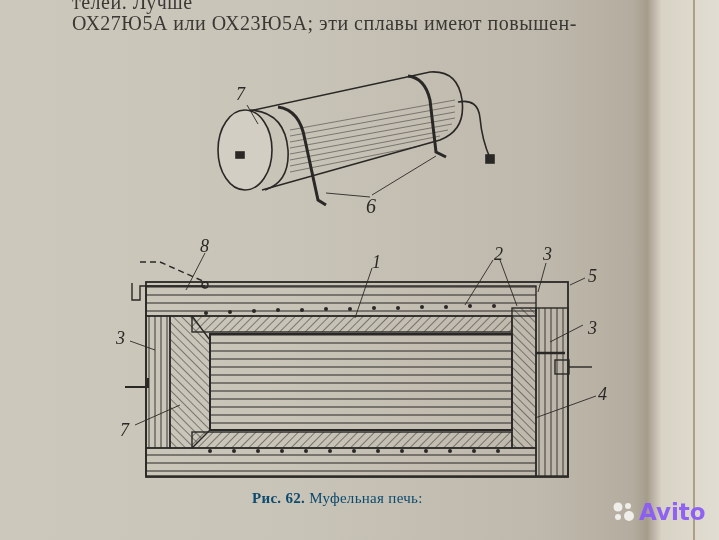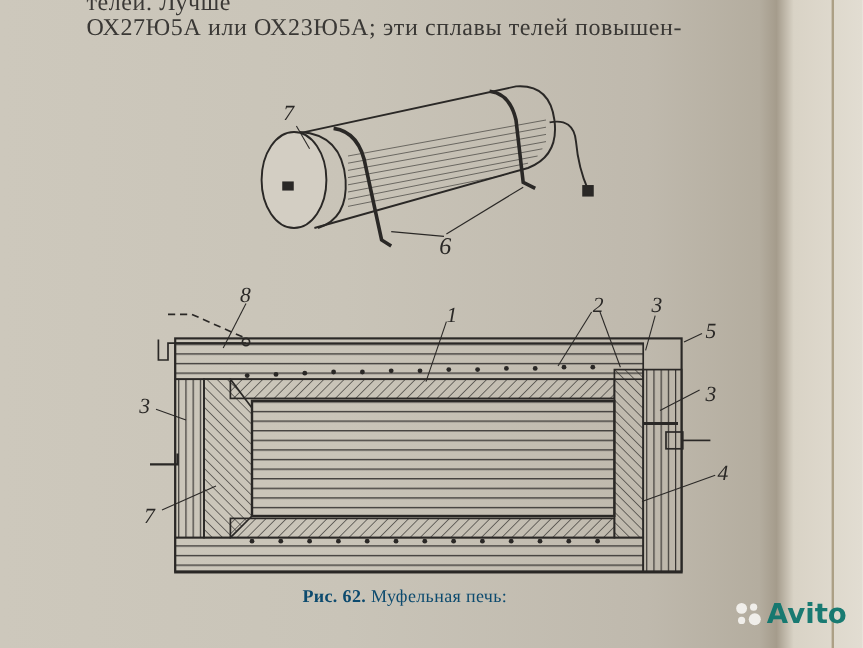--- a/index.html
+++ b/index.html
@@ -8,31 +8,31 @@
     background: linear-gradient(90deg, #cdc8bc 0%, #c9c4b8 40%, #bfb9ad 75%, #b4ad9f 88%, #a59c8c 90%, #d9d3c6 92%, #e2ddd2 100%);
     font-family: "Liberation Serif", "DejaVu Serif", serif;
     color: #2c2a27;
   }
   .page-edge { position: absolute; left: 693px; top: 0; width: 2px; height: 540px; background: #8a7a55; opacity: .6; }
   .body-text { position: absolute; left: 72px; top: -8px; width: 590px; font-size: 20px; line-height: 21px; letter-spacing: 0.5px; color: #3a3835; }
   .body-text div { white-space: nowrap; }
   .label { position: absolute; font-style: italic; font-size: 18px; color: #2a2826; font-family: "Liberation Serif", serif; }
   .caption { position: absolute; left: 252px; top: 490px; font-size: 15px; color: #0c4a6e; letter-spacing: .3px; }
   .caption b { font-weight: bold; }
-  .watermark { position: absolute; left: 612px; top: 499px; display: flex; align-items: center; gap: 3px; color: #0f766e; font-family: "DejaVu Sans", sans-serif; font-weight: bold; font-size: 23px; opacity: .95; justify-content: flex-end; }
+  .watermark { position: absolute; left: 612px; top: 499px; display: flex; align-items: center; gap: 3px; color: #8b5cf6; font-family: "DejaVu Sans", sans-serif; font-weight: bold; font-size: 23px; opacity: .95; justify-content: flex-end; }
   svg { position: absolute; left: 0; top: 0; }
 </style>
 </head>
 <body>
 
 <div class="page-edge"></div>
 
 <div class="body-text">
   <div>телей.   Лучше                                          </div>
-  <div>ОХ27Ю5А или ОХ23Ю5А; эти сплавы телей повышен-</div>
+  <div>ОХ27Ю5А или ОХ23Ю5А; эти сплавы имеют повышен-</div>
 </div>
 
 <svg width="719" height="540" viewBox="0 0 719 540">
   <g stroke="#2a2826" fill="none" stroke-width="1.6">
 
     <path d="M245 112 L430 72 Q458 70 462 100 Q466 130 440 140 L262 190"></path>
     <ellipse cx="245" cy="150" rx="27" ry="40" fill="#d3cec3"></ellipse>
     <path d="M250 110 Q285 112 288 150 Q290 182 265 190"></path>
     <g stroke-width=".7" opacity=".7">
       <line x1="290" y1="130" x2="455" y2="100"></line>

